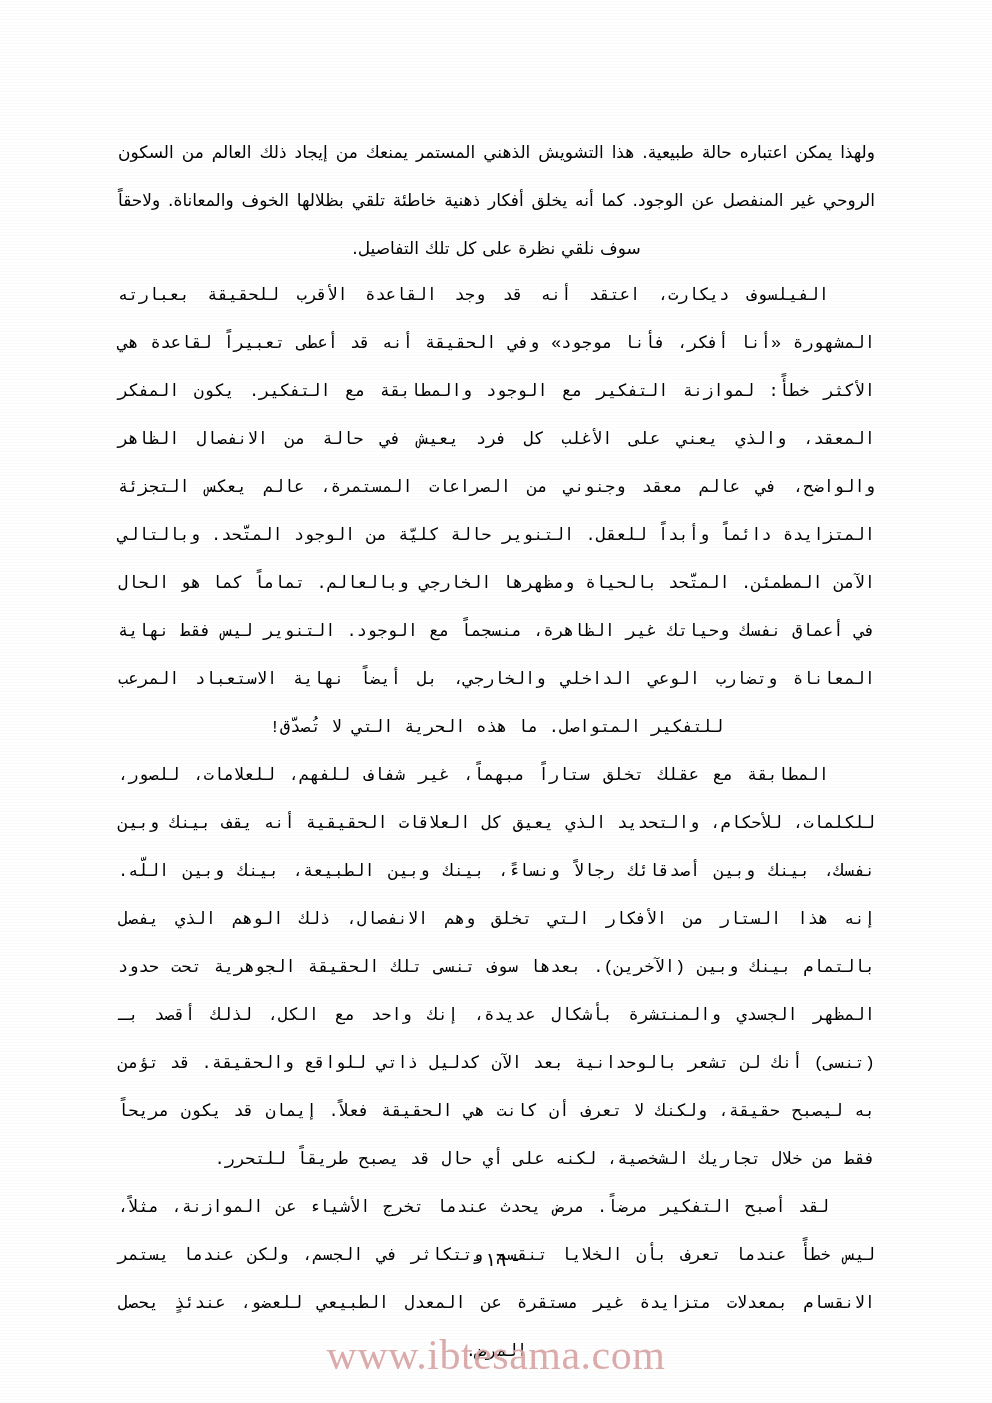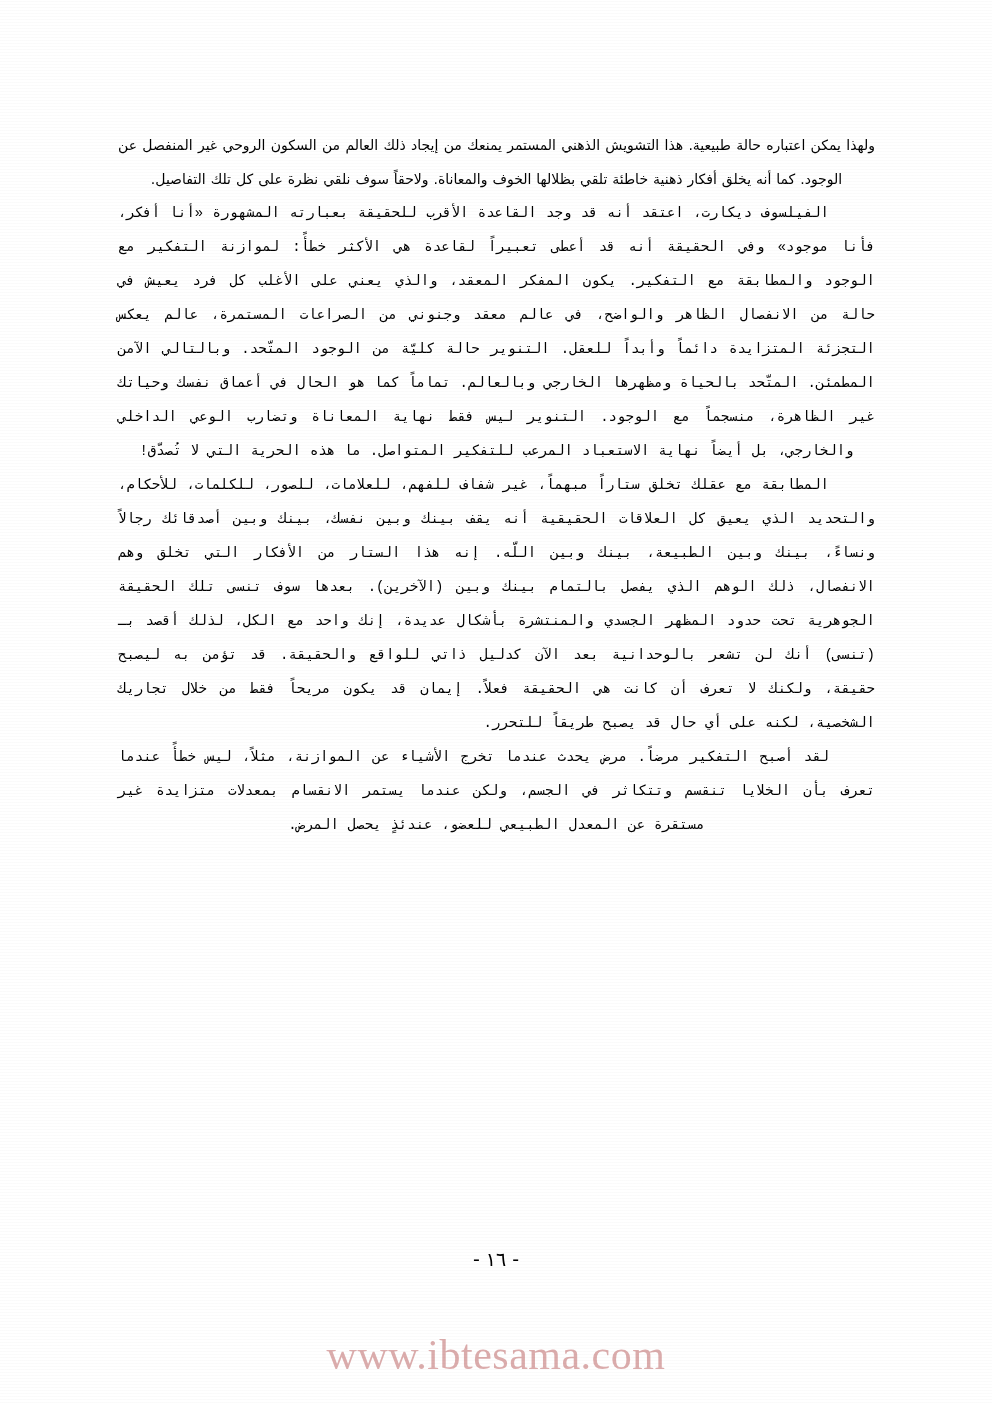--- a/index.html
+++ b/index.html
@@ -32,22 +32,22 @@
     direction: rtl;
     text-align: justify;
     text-justify: inter-word;
   }
 
   .para {
     margin: 0 0 0 0;
     padding: 0;
     color: #000000;
     font-family: "DejaVu Sans", "Liberation Sans", sans-serif;
-    font-size: 14px;
-    line-height: 34px;
+    font-size: 17px;
+    line-height: 48px;
     letter-spacing: 0px;
     word-spacing: 0.5px;
     text-align: justify;
     text-align-last: center;
     direction: rtl;
     -webkit-font-smoothing: none;
   }
 
   .para.indent {
     text-indent: 46px;

